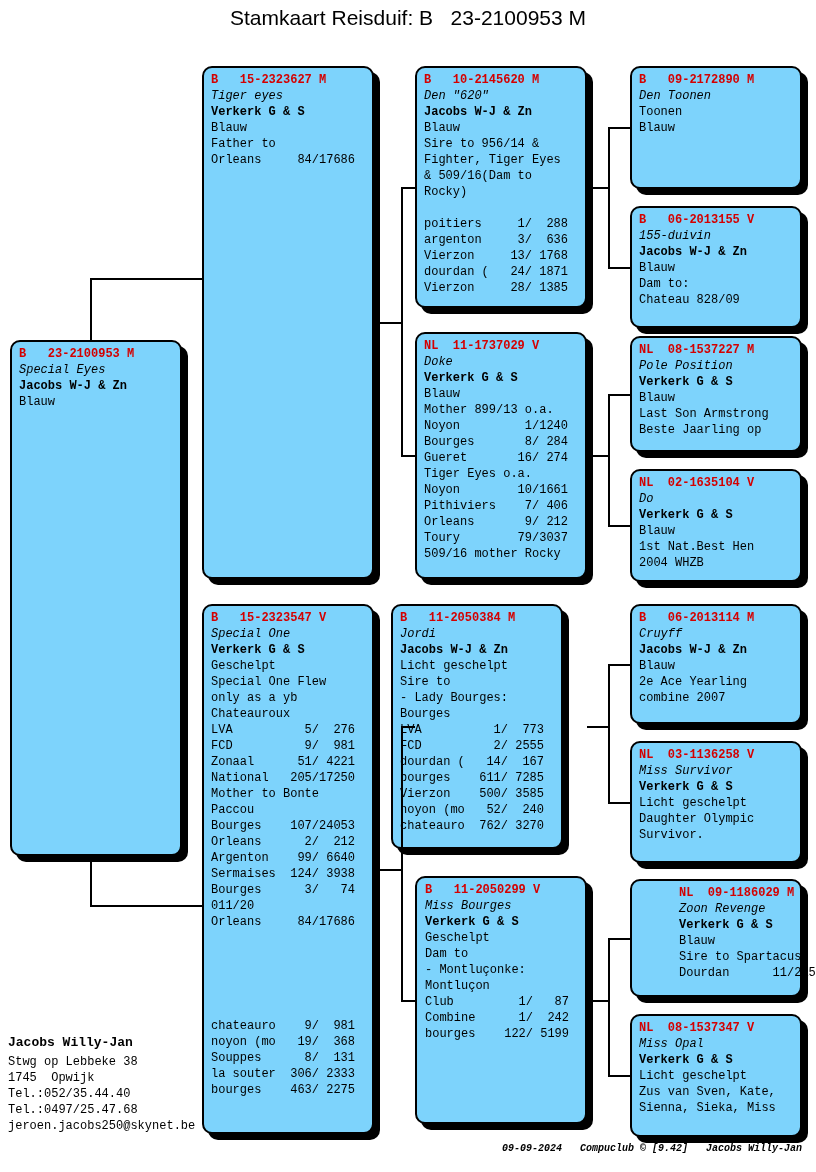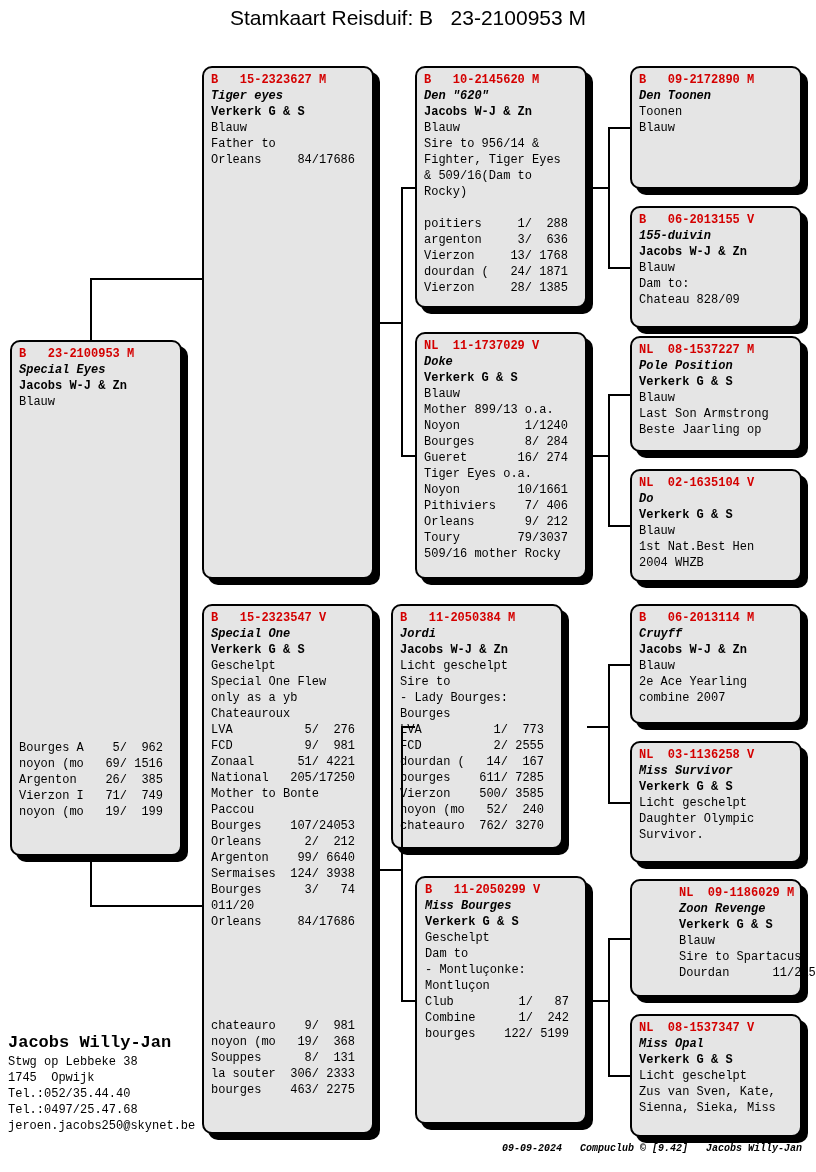--- a/index.html
+++ b/index.html
@@ -1,30 +1,30 @@
 <!DOCTYPE html>
 <html><head>
 <meta charset="utf-8">
 <style>
   html,body{margin:0;padding:0;background:#fff;}
   #page{position:relative;width:816px;height:1172px;background:#fff;overflow:hidden;
         font-family:"Liberation Mono",monospace;}
   .title{position:absolute;top:6px;left:0;width:816px;text-align:center;
          font-family:"Liberation Sans",sans-serif;font-size:21px;color:#000;white-space:pre;}
-  .box{position:absolute;width:172px;box-sizing:border-box;background:#e5e5e5;
+  .box{position:absolute;width:172px;box-sizing:border-box;background:#7dd3fc;
        border:2px solid #000;border-radius:10px;box-shadow:6px 6px 0 #000;
        padding:4px 4px 6px 7px;display:flex;flex-direction:column;justify-content:space-between;}
   .box--pad{padding-bottom:34px;}
   .ln{white-space:pre;font-family:"Liberation Mono",monospace;font-size:12px;line-height:16px;color:#000;}
   .ln-h{color:#d40000;font-weight:700;}
-  .ln-n{font-style:italic;font-weight:700;}
+  .ln-n{font-style:italic;font-weight:400;}
   .ln-o{font-weight:700;}
   .cl{position:absolute;background:#000;}
   .contact{position:absolute;left:8px;top:1032px;}
-  .contact .cname{font-family:"Liberation Mono",monospace;font-weight:700;font-size:17px;line-height:22px;white-space:pre;}
+  .contact .cname{font-family:"Liberation Mono",monospace;font-weight:700;font-size:13px;line-height:22px;white-space:pre;}
   .contact .ln{line-height:16px;}
   .footer{position:absolute;right:14px;top:1143px;font-family:"Liberation Mono",monospace;
           font-size:10px;font-style:italic;font-weight:700;white-space:pre;color:#000;}
   #b-subject{left:10px;top:340px;height:516px;}
   #b-father{left:202px;top:66px;height:513px;}
   #b-mother{left:202px;top:604px;height:530px;}
   #b-ff{left:415px;top:66px;height:242px;}
   #b-fm{left:415px;top:332px;height:247px;}
   #b-mf{left:391px;top:604px;height:245px;}
   #b-mm{left:415px;top:876px;height:248px;padding-left:8px;}
@@ -46,27 +46,20 @@
 
   <div class="box box--pad" id="b-subject">
     <div>
       <div class="ln ln-h">B   23-2100953 M</div>
       <div>
           <div class="ln ln-n">Special Eyes</div>
           <div class="ln ln-o">Jacobs W-J &amp; Zn</div>
           <div class="ln ln-p">Blauw</div>
         </div>
     </div>
-    <div>
-        <div class="ln ln-r">Bourges A    5/  962</div>
-        <div class="ln ln-r">noyon (mo   69/ 1516</div>
-        <div class="ln ln-r">Argenton    26/  385</div>
-        <div class="ln ln-r">Vierzon I   71/  749</div>
-        <div class="ln ln-r">noyon (mo   19/  199</div>
-      </div>
   </div>
 
   <div class="box box--pad" id="b-father">
     <div>
       <div class="ln ln-h">B   15-2323627 M</div>
       <div>
           <div class="ln ln-n">Tiger eyes</div>
           <div class="ln ln-o">Verkerk G &amp; S</div>
           <div class="ln ln-p">Blauw</div>
           <div class="ln ln-p">Father to</div>

